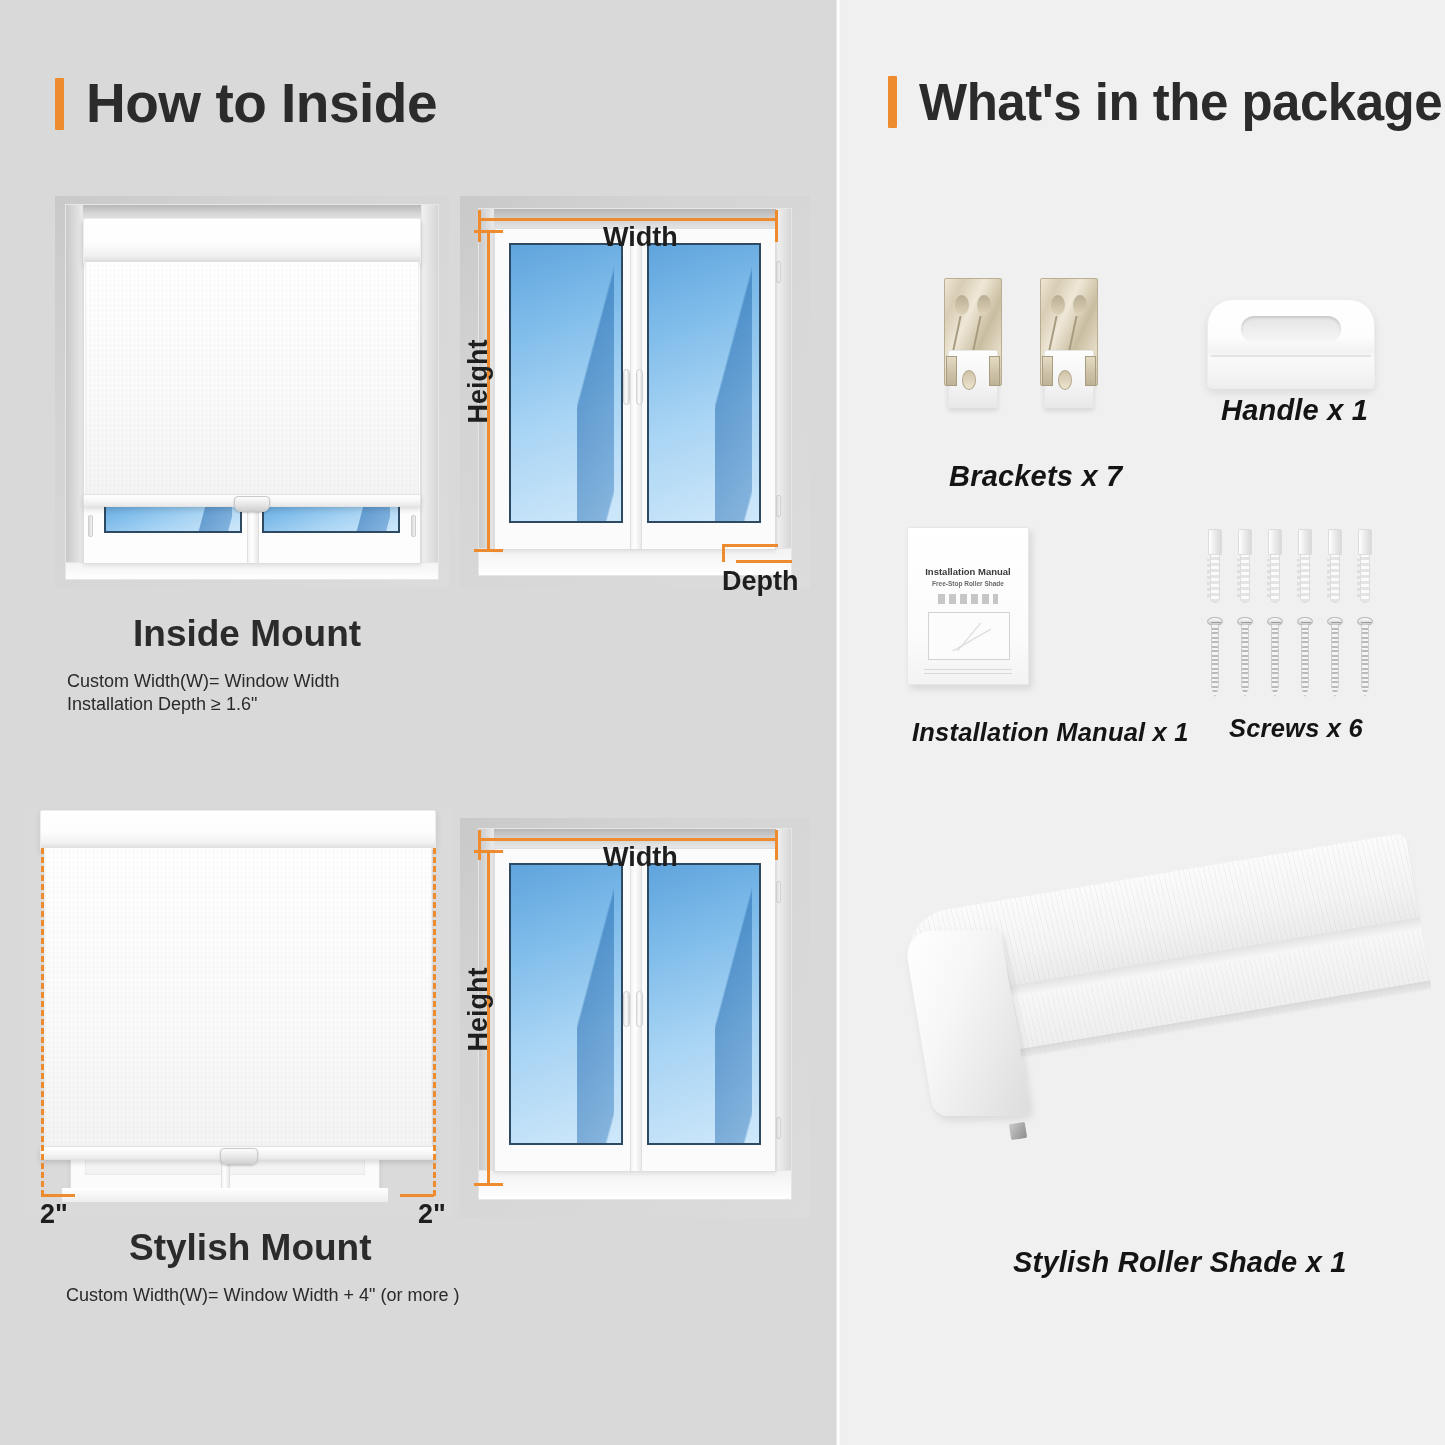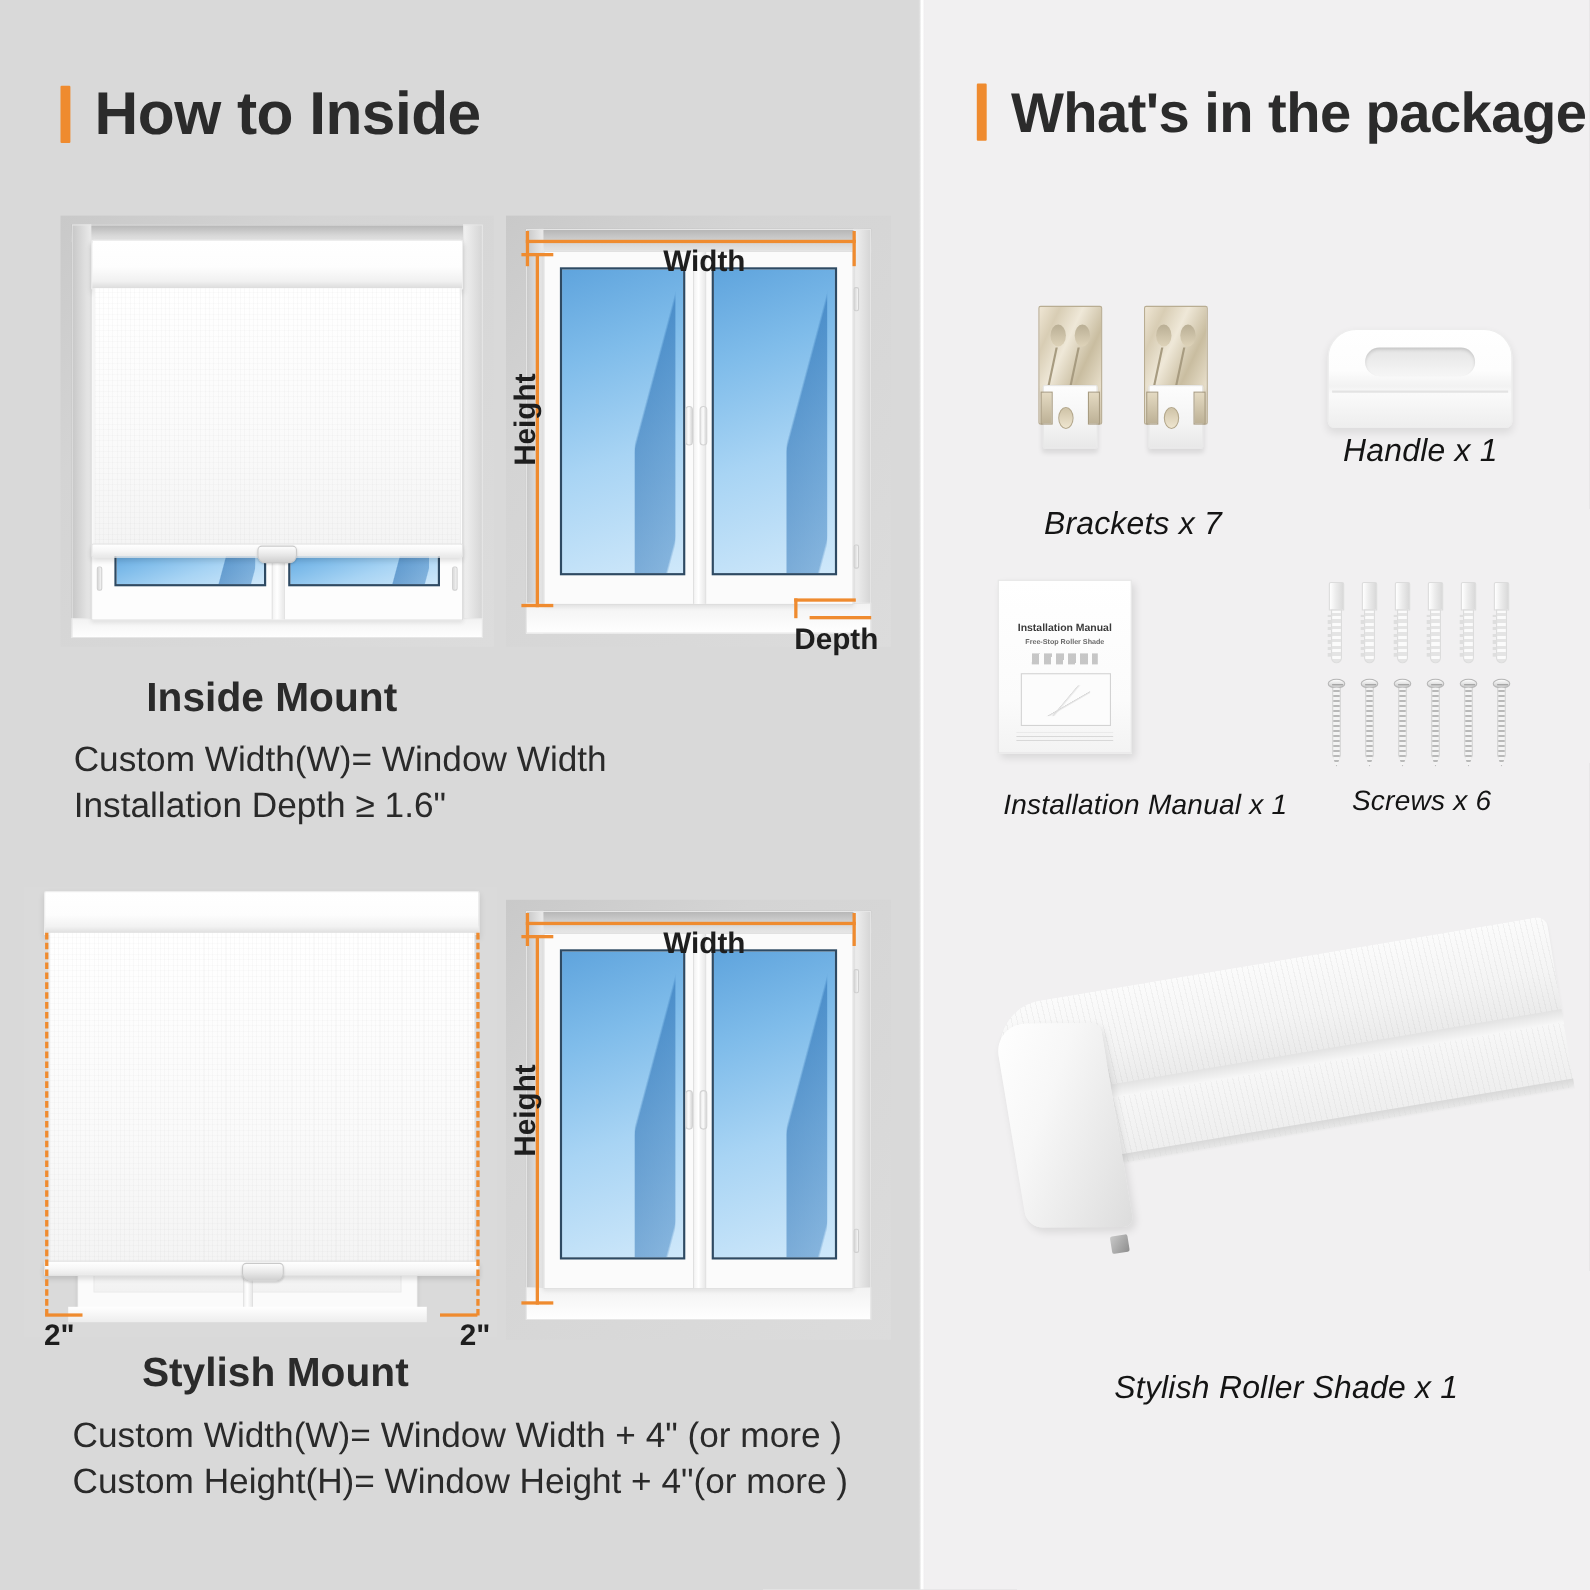--- a/index.html
+++ b/index.html
@@ -39,21 +39,21 @@
   #heading-right { left:888px; top:76px; }
   #heading-right .txt { font-size:51px; }
 
   
   .mount-title {
     position:absolute; font-size:37px; font-weight:bold; color:#2b2b2b;
     white-space:nowrap;
   }
   .mount-lines { position:absolute; }
   .mount-lines div {
-    font-size:32px; color:#2a2a2a; line-height:1.3; white-space:nowrap;
+    font-size:18px; color:#2a2a2a; line-height:1.3; white-space:nowrap;
   }
 
   
   .shade-scene { position:absolute; }
   .wall-recess {
     position:absolute; inset:0;
     background:
       linear-gradient(135deg,#c9c9c9 0%,#d4d4d4 30%,#dcdcdc 100%);
   }
   
@@ -145,21 +145,21 @@
   .dim-dash-v {
     position:absolute; width:0; border-left:3px dashed #ef8b2f;
   }
   .dim-label {
     position:absolute; font-size:27px; font-weight:bold; color:#1e1e1e;
     white-space:nowrap;
   }
 
   
   .pkg-label {
-    position:absolute; font-size:25.5px; font-weight:normal; font-style:italic;
+    position:absolute; font-size:25.5px; font-weight:bold; font-style:italic;
     color:#141414; white-space:nowrap; letter-spacing:.2px;
   }
   .pkg-label.big { font-size:29px; }
 
   
   .bracket { position:absolute; width:70px; height:150px; }
   .bracket .plate {
     position:absolute; left:6px; top:0; width:58px; height:108px;
     background:linear-gradient(115deg,#efe6d4 0%,#d8cdb4 18%,#efe8d8 38%,#c9bda0 62%,#e8dfcb 85%,#cfc3a8 100%);
     border:1px solid #b9ad92;
@@ -458,21 +458,20 @@
 
     <div class="dim-line" style="left:27px; top:32px;  width:3px;  height:336px;"></div>
     <div class="dim-line" style="left:14px; top:32px;  width:29px; height:3px;"></div>
     <div class="dim-line" style="left:14px; top:365px; width:29px; height:3px;"></div>
     <div class="dim-label" style="left:-24px; top:176px; transform:rotate(-90deg);">Height</div>
   </div>
 
   <div class="mount-title" style="left:129px; top:1227px;">Stylish Mount</div>
   <div class="mount-lines" style="left:66px; top:1284px;">
     <div>Custom Width(W)= Window Width + 4" (or more )</div>
-    <div>Custom Height(H)= Window Height + 4"(or more )</div>
   </div>
 
   <div class="panel-right"></div>
 
   <div class="heading" id="heading-right">
     <span class="bar"></span>
     <span class="txt">What's in the package</span>
   </div>
 
   <div style="position:absolute; left:938px; top:278px;">

